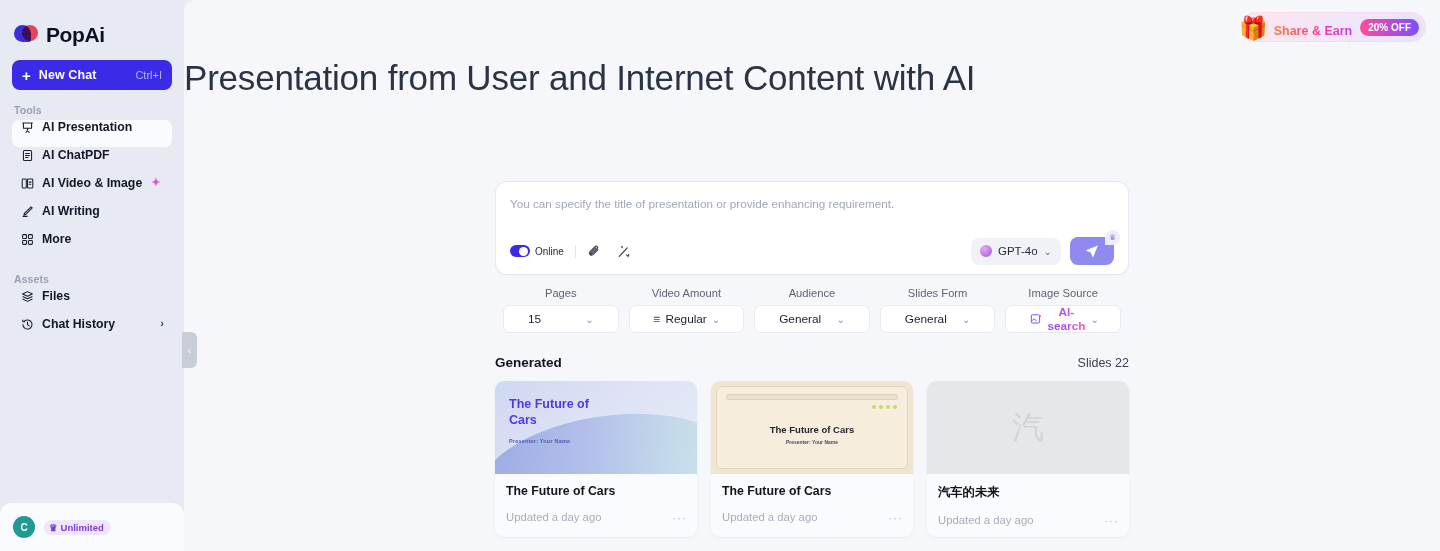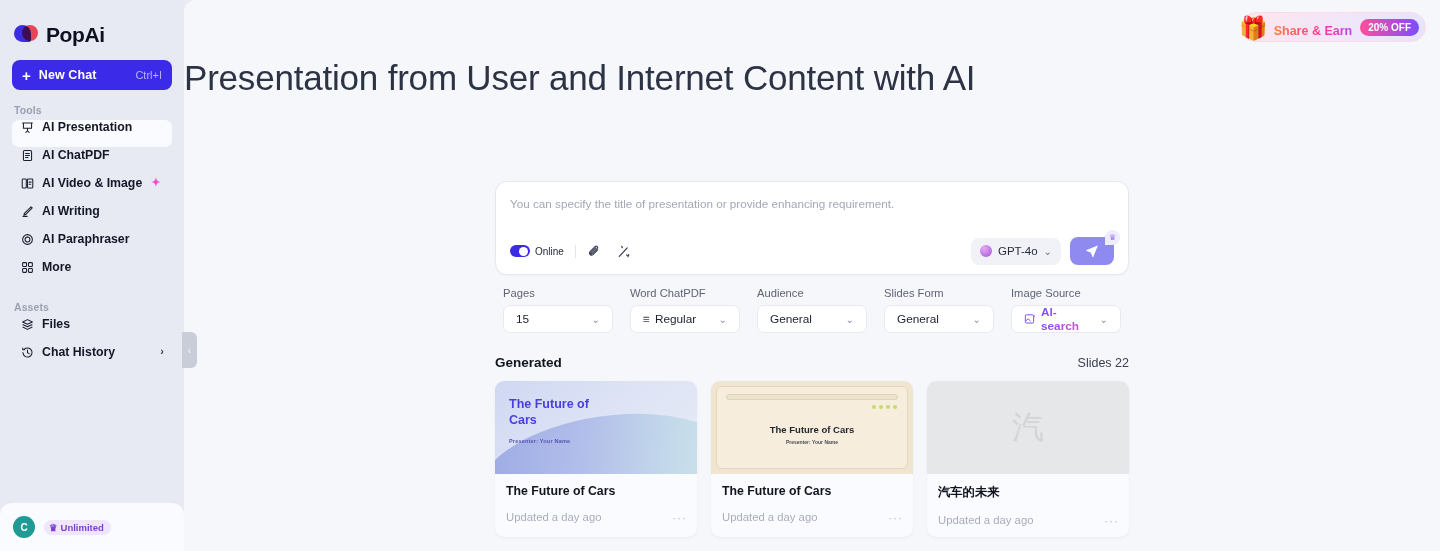--- a/index.html
+++ b/index.html
@@ -191,30 +191,31 @@
   .send-crown {
     position: absolute; right: -6px; top: -7px;
     width: 15px; height: 15px; border-radius: 50% 50% 50% 0;
     background: #efecfd;
     display: flex; align-items: center; justify-content: center;
     font-size: 8px; color: #9b7ce0;
   }
 
   
   .options-row {
-    display: flex; gap: 17px;
+    display: flex; gap: 10px;
     padding: 12px 8px 0 8px;
+    text-align: center;
   }
   .opt { flex: 1; min-width: 0; }
   .opt-label { font-size: 11.2px; color: #5d6476; margin-bottom: 6px; }
   .opt-select {
     height: 28px; background: #fff;
     border: 1px solid #e8eaf0; border-radius: 7px;
     display: flex; align-items: center; gap: 5px;
-    padding: 0 12px; cursor: pointer;
+    padding: 0 24px; cursor: pointer;
     font-size: 11.8px; color: #1b2030; font-weight: 500;
   }
   .opt-select .cd { margin-left: auto; color: #8a90a1; font-size: 10px; }
   .opt-select .mini-ic { display: flex; align-items: center; color: #3a4052; }
   .ai-search-text {
     background: linear-gradient(90deg,#7b4dff,#ff4db8);
     -webkit-background-clip: text; background-clip: text; color: transparent;
     font-weight: 600;
   }
 
@@ -354,30 +355,20 @@
     <div class="nav-item">
       <span class="ic">
         <svg width="13" height="13" viewBox="0 0 16 16" fill="none" stroke="#1b2030" stroke-width="1.3" stroke-linecap="round" stroke-linejoin="round">
             <path d="M12.4 2.2l1.4 1.4-8.2 8.2-2.1.7.7-2.1z"></path>
             <path d="M2.5 14h5"></path>
           </svg>
       </span>
       <span>AI Writing</span>
     </div>
 
-    <div class="nav-item">
-      <span class="ic">
-        <svg width="13" height="13" viewBox="0 0 16 16" fill="none" stroke="#1b2030" stroke-width="1.3" stroke-linecap="round">
-            <circle cx="8" cy="8" r="6"></circle>
-            <circle cx="8" cy="8" r="3"></circle>
-            <path d="M8 5v0"></path>
-          </svg>
-      </span>
-      <span>AI Paraphraser</span>
-    </div>
 
     <div class="nav-item">
       <span class="ic">
         <svg width="13" height="13" viewBox="0 0 16 16" fill="none" stroke="#1b2030" stroke-width="1.3">
             <rect x="2" y="2" width="4.8" height="4.8" rx="1"></rect>
             <rect x="9.2" y="2" width="4.8" height="4.8" rx="1"></rect>
             <rect x="2" y="9.2" width="4.8" height="4.8" rx="1"></rect>
             <rect x="9.2" y="9.2" width="4.8" height="4.8" rx="1"></rect>
           </svg>
       </span>
@@ -471,21 +462,21 @@
 
       <div class="options-row">
         <div class="opt">
           <div class="opt-label">Pages</div>
           <div class="opt-select">
             <span>15</span>
             <span class="cd">⌄</span>
           </div>
         </div>
         <div class="opt">
-          <div class="opt-label">Word ChatPDF</div>
+          <div class="opt-label">Video Amount</div>
           <div class="opt-select">
             <span class="mini-ic">≡</span>
             <span>Regular</span>
             <span class="cd">⌄</span>
           </div>
         </div>
         <div class="opt">
           <div class="opt-label">Audience</div>
           <div class="opt-select">
             <span>General</span>

